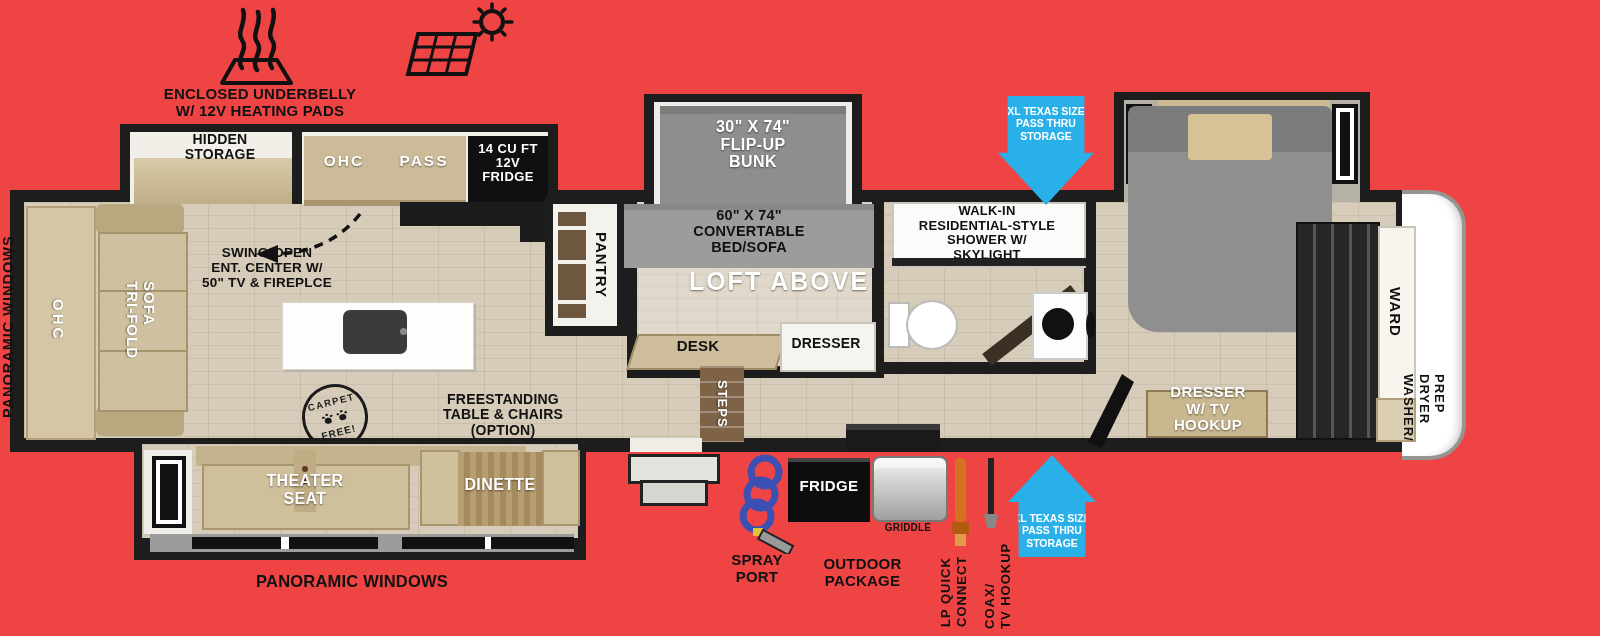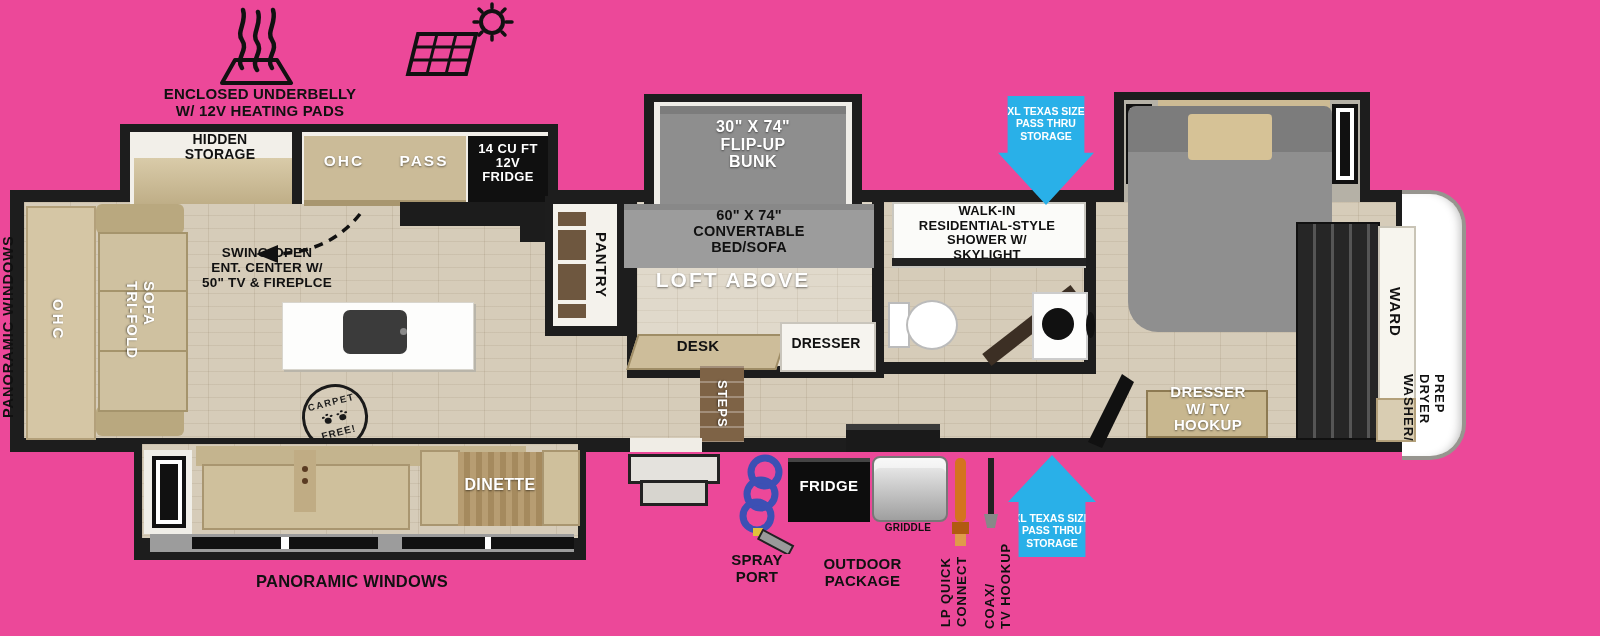--- a/index.html
+++ b/index.html
@@ -1,16 +1,16 @@
 <!DOCTYPE html>
 <html><head>
 <meta charset="utf-8">
 <style>
   html,body{margin:0;padding:0;background:#fff}
-  #stage{position:relative;width:1600px;height:636px;background:#ec4899;overflow:hidden;
+  #stage{position:relative;width:1600px;height:636px;background:#ef4444;overflow:hidden;
          font-family:"Liberation Sans","DejaVu Sans",sans-serif;}
   .abs{position:absolute}
   .lbl{position:absolute;font-weight:700;color:#111;text-align:center;white-space:pre-line;
        line-height:1.1;letter-spacing:.2px}
   .lbl-w{position:absolute;font-weight:700;color:#fff;text-align:center;white-space:pre-line;
        line-height:1.1;letter-spacing:.4px;text-shadow:0 1px 2px rgba(0,0,0,.5)}
   .vt{position:absolute;writing-mode:vertical-lr;font-weight:700;white-space:pre-line;
       display:flex;align-items:center;justify-content:center;line-height:1.15;letter-spacing:1px}
   .vt-up{position:absolute;writing-mode:vertical-rl;transform:rotate(180deg);font-weight:700;
       white-space:pre-line;display:flex;align-items:center;justify-content:center;line-height:1.15;letter-spacing:1px}
@@ -104,20 +104,23 @@
   <div class="abs" style="left:343px;top:310px;width:64px;height:44px;background:#3b3b3b;border-radius:7px"></div>
   <div class="abs" style="left:400px;top:328px;width:7px;height:7px;background:#8a8a8a;border-radius:50%"></div>
 
   <div class="abs" style="left:302px;top:384px;width:60px;height:60px;border:3px solid #1a1a1a;border-radius:50%;transform:rotate(-14deg);
               display:flex;flex-direction:column;align-items:center;justify-content:center;gap:1px">
     <span style="font-size:9.5px;font-weight:700;letter-spacing:1.5px;color:#1a1a1a">CARPET</span>
     <span><span class="paw"></span><span class="paw"></span></span>
     <span style="font-size:10px;font-weight:700;letter-spacing:1px;color:#1a1a1a">FREE!</span>
   </div>
 
+  <div class="lbl" style="left:418px;top:392px;width:170px;font-size:14px">FREESTANDING
+TABLE &amp; CHAIRS
+(OPTION)</div>
 
   <div class="abs wall" style="left:545px;top:196px;width:82px;height:140px"></div>
   <div class="abs" style="left:553px;top:204px;width:64px;height:122px;background:#f4f2ec"></div>
   <div class="abs" style="left:558px;top:212px;width:28px;height:106px;background:#5b4634;
               background-image:linear-gradient(180deg,#6e573f 0 14px, #f4f2ec 14px 18px, #6e573f 18px 48px, #f4f2ec 48px 52px, #6e573f 52px 88px, #f4f2ec 88px 92px, #6e573f 92px 106px)"></div>
   <div class="vt" style="left:588px;top:212px;width:26px;height:106px;font-size:15px;color:#111">PANTRY</div>
 
   <div class="abs wall" style="left:627px;top:196px;width:10px;height:182px"></div>
   <div class="abs planks-light" style="left:637px;top:202px;width:235px;height:164px"></div>
   <div class="abs wall" style="left:872px;top:196px;width:12px;height:182px"></div>
@@ -128,21 +131,21 @@
   <div class="abs" style="left:654px;top:102px;width:198px;height:104px;background:#efede8"></div>
   <div class="abs" style="left:660px;top:106px;width:186px;height:94px;background:#8e8e8e;border-top:8px solid #7c7c7c"></div>
   <div class="lbl-w" style="left:664px;top:118px;width:178px;font-size:16px">30" X 74"
 FLIP-UP
 BUNK</div>
 
   <div class="abs" style="left:624px;top:204px;width:250px;height:58px;background:#9c9c9c;border-top:6px solid #888"></div>
   <div class="lbl" style="left:644px;top:208px;width:210px;font-size:14.5px;line-height:1.1">60" X 74"
 CONVERTABLE
 BED/SOFA</div>
-  <div class="lbl-w" style="left:618px;top:268px;width:230px;font-size:21px;letter-spacing:2px">LOFT ABOVE</div>
+  <div class="lbl-w" style="left:664px;top:268px;width:230px;font-size:25px;letter-spacing:2px">LOFT ABOVE</div>
 
   <div class="abs" style="left:632px;top:334px;width:146px;height:32px;background:#cdbd9a;border:2px solid #9f8d66;transform:skewX(-18deg)"></div>
   <div class="lbl" style="left:658px;top:338px;width:80px;font-size:15px">DESK</div>
   <div class="abs" style="left:780px;top:322px;width:92px;height:46px;background:#f6f4ef;border:2px solid #c9c5bc"></div>
   <div class="lbl" style="left:778px;top:336px;width:96px;font-size:14px">DRESSER</div>
 
   <div class="abs" style="left:700px;top:366px;width:44px;height:76px;background:#7e6346;
               background-image:repeating-linear-gradient(180deg, rgba(255,255,255,.28) 0 2px, transparent 2px 15px)"></div>
   <div class="vt" style="left:706px;top:370px;width:32px;height:68px;font-size:13px;color:#fff;text-shadow:0 1px 2px rgba(0,0,0,.5)">STEPS</div>
 
@@ -191,20 +194,22 @@
 
   <div class="abs wall" style="left:134px;top:440px;width:452px;height:120px"></div>
   <div class="abs planks" style="left:142px;top:444px;width:436px;height:94px"></div>
   <div class="abs" style="left:144px;top:450px;width:48px;height:84px;background:#f0eee8"></div>
   <div class="abs" style="left:152px;top:456px;width:34px;height:72px;background:#111;box-shadow:inset 0 0 0 4px #111, inset 0 0 0 8px #fff"></div>
   <div class="abs" style="left:196px;top:446px;width:330px;height:20px;background:#c4b48e"></div>
   <div class="abs" style="left:202px;top:464px;width:204px;height:62px;background:#cfc09c;border:2px solid #a99670"></div>
   <div class="abs" style="left:294px;top:450px;width:22px;height:62px;background:#c0ac84"></div>
   <div class="abs" style="left:302px;top:466px;width:6px;height:6px;background:#5a3b22;border-radius:50%"></div>
   <div class="abs" style="left:302px;top:478px;width:6px;height:6px;background:#5a3b22;border-radius:50%"></div>
+  <div class="lbl-w" style="left:225px;top:472px;width:160px;font-size:16px">THEATER
+SEAT</div>
   <div class="abs" style="left:420px;top:450px;width:36px;height:72px;background:#cfc09c;border:2px solid #a99670"></div>
   <div class="abs" style="left:458px;top:452px;width:84px;height:74px;background:repeating-linear-gradient(90deg,#b79d72 0 6px,#a58a5e 6px 12px)"></div>
   <div class="abs" style="left:542px;top:450px;width:34px;height:72px;background:#cfc09c;border:2px solid #a99670"></div>
   <div class="lbl-w" style="left:440px;top:476px;width:120px;font-size:16px">DINETTE</div>
   <div class="abs" style="left:150px;top:534px;width:424px;height:18px;background:#9c9c9c"></div>
   <div class="abs" style="left:192px;top:537px;width:186px;height:12px;background:linear-gradient(90deg,#111 0 48%,#fff 48% 52%,#111 52% 100%)"></div>
   <div class="abs" style="left:402px;top:537px;width:172px;height:12px;background:linear-gradient(90deg,#111 0 48%,#fff 48% 52%,#111 52% 100%)"></div>
 
   <div class="abs" style="left:628px;top:454px;width:86px;height:24px;background:#e4e2dd;border:3px solid #222"></div>
   <div class="abs" style="left:640px;top:480px;width:62px;height:20px;background:#d7d5cf;border:3px solid #222"></div>

